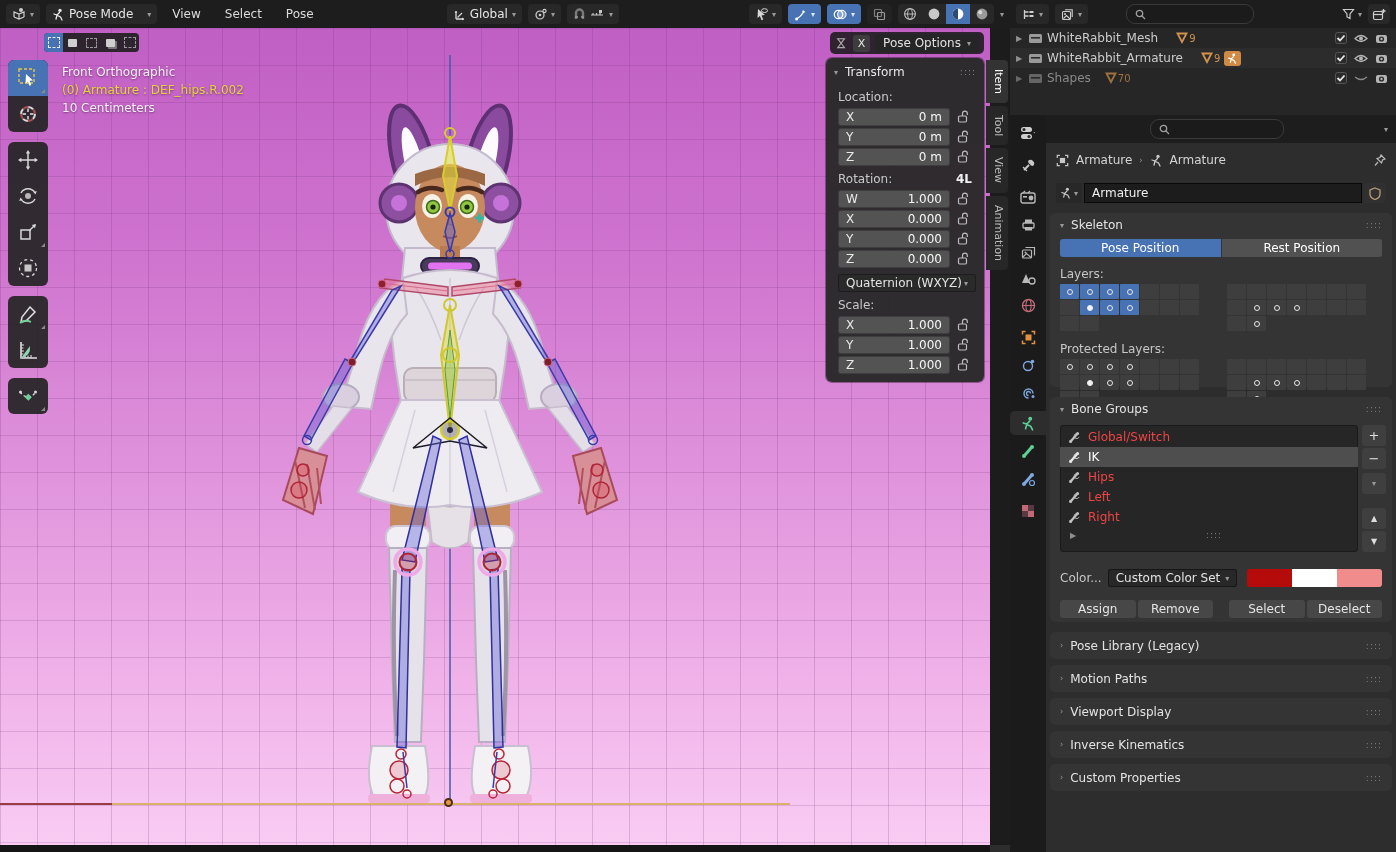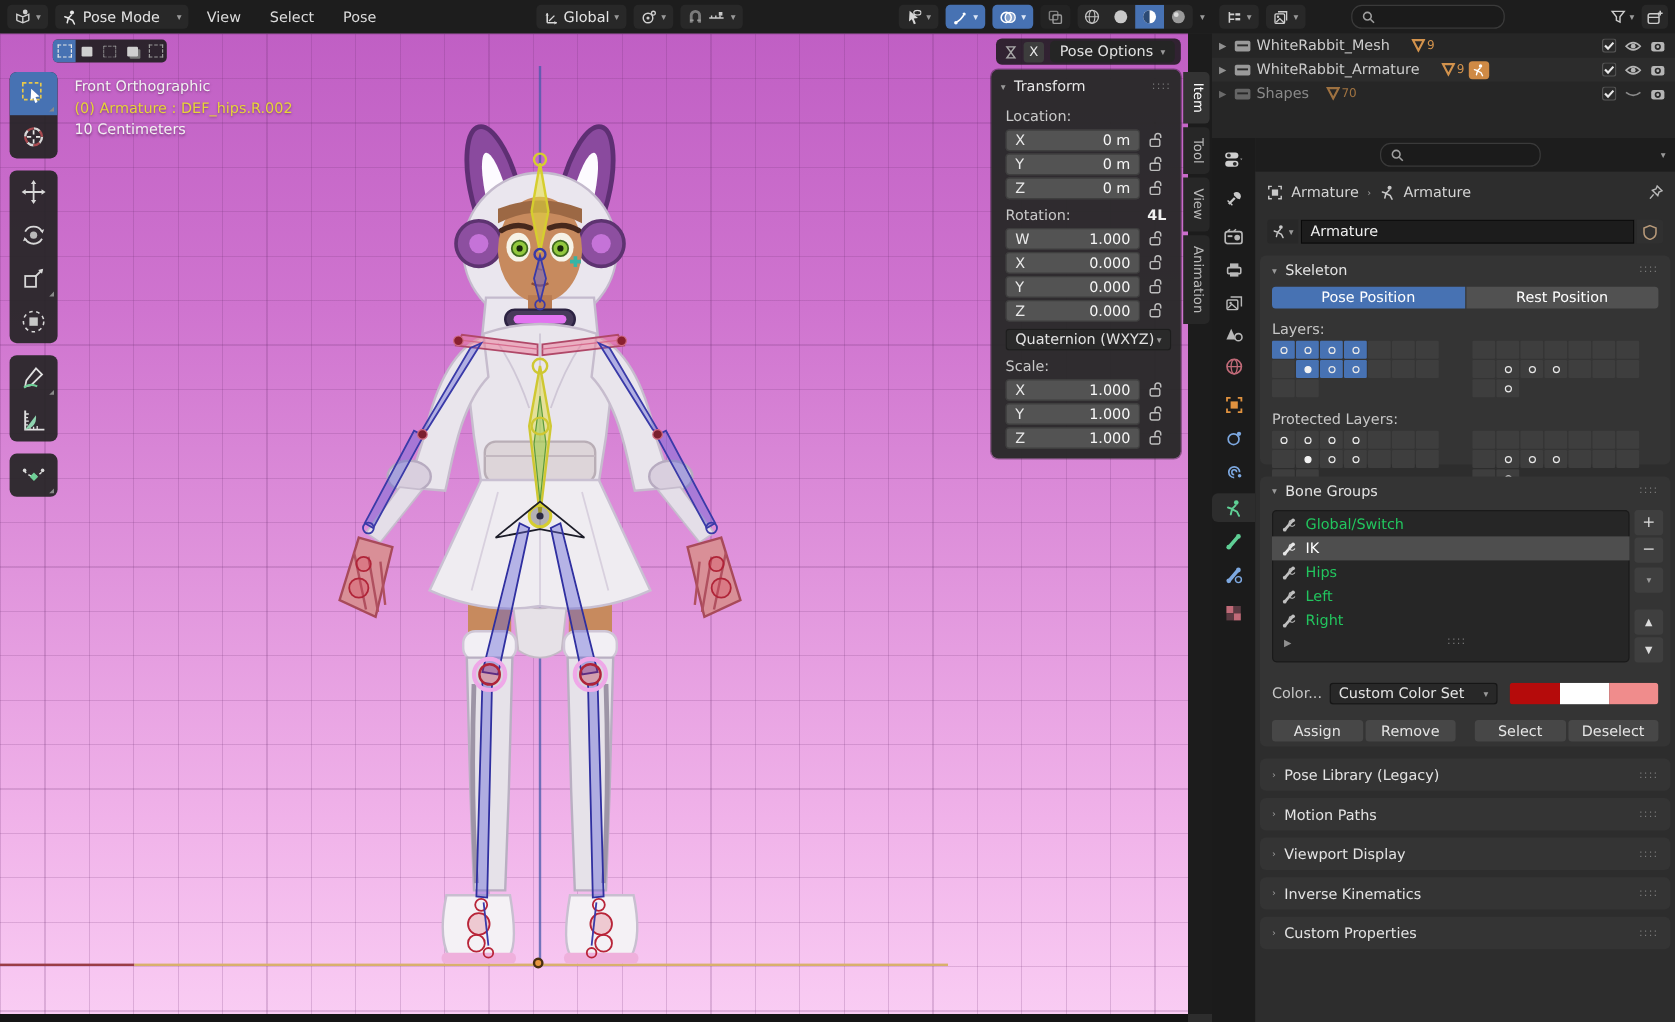--- a/index.html
+++ b/index.html
@@ -121,29 +121,29 @@
   .layergrids{display:flex;gap:12px;margin:0 10px;}
   .lblock{display:flex;flex-wrap:wrap;width:162px;}
   .lcell{width:19px;height:15px;background:#3e3e3e;margin:0 1px 1px 0;display:flex;
          align-items:center;justify-content:center;border-radius:1px;}
   .lcell.on{background:#4772b3;}
   .ldot{width:6px;height:6px;border:1.5px solid #e8e8e8;border-radius:50%;box-sizing:border-box;}
   .ldot.fill{background:#f2f2f2;border-color:#f2f2f2;}
   
   .bg-wrap{display:flex;margin:4px 6px 0 10px;gap:4px;}
   .bg-list{flex:1;background:#262626;border-radius:4px;padding:2px 0;box-shadow:inset 0 0 0 1px #1a1a1a;}
-  .bg-row{display:flex;align-items:center;gap:7px;height:20px;padding:0 8px;color:#22c55e;}
+  .bg-row{display:flex;align-items:center;gap:7px;height:20px;padding:0 8px;color:#ef4444;}
   .bg-row.selected{background:#4e4e4e;color:#ffffff;}
   .bg-foot{display:flex;align-items:center;height:16px;padding:0 8px;color:#8a8a8a;}
   .bg-foot .np-grip{margin:0 auto;}
   .bg-btns{width:24px;display:flex;flex-direction:column;gap:2px;}
   .sqbtn{width:24px;height:21px;background:#3f3f3f;border-radius:3px;display:flex;align-items:center;
          justify-content:center;color:#dcdcdc;font-size:13px;}
   .colorrow{display:flex;align-items:center;gap:6px;margin:12px 10px 0 10px;height:28px;}
-  .cdrop{background:#282828;border-radius:3px;height:18px;display:flex;align-items:center;gap:16px;
+  .cdrop{background:#282828;border-radius:3px;height:18px;display:flex;align-items:center;gap:5px;
          padding:0 8px;color:#e4e4e4;box-shadow:inset 0 0 0 1px #161616;}
   .swatches{flex:1;display:flex;height:18px;border-radius:3px;overflow:hidden;margin-left:4px;}
   .swatch{flex:1;}
   .actrow{display:flex;margin:8px 10px 0 10px;gap:2px;height:18px;}
   .act{flex:1;background:#474747;border-radius:3px;display:flex;align-items:center;justify-content:center;color:#e5e5e5;}
   .actgap{width:12px;flex:0 0 auto;}
   svg{display:block;}
 </style>
 </head>
 <body>

